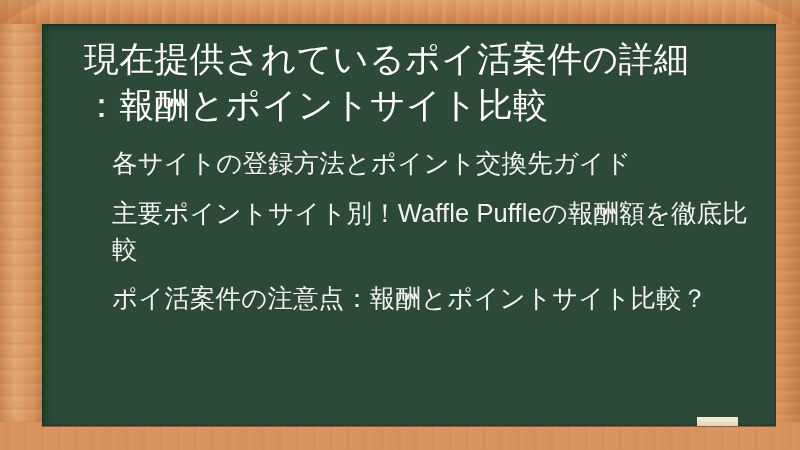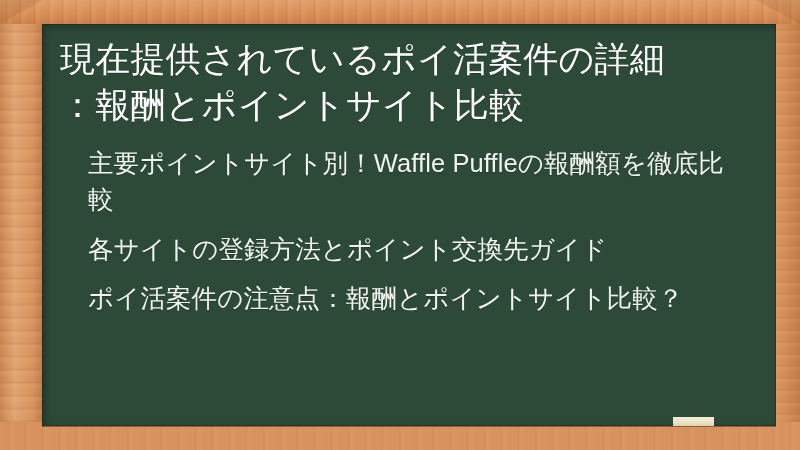--- a/index.html
+++ b/index.html
@@ -98,20 +98,21 @@
       0 1px 0 rgba(0,0,0,0.35);
     overflow: hidden;
   }
 
   .board-inner {
     position: relative;
     width: 100%;
     height: 100%;
     box-sizing: border-box;
     padding: 12px 18px 0 18px;
+    margin-left: 24px;
   }
 
   
   .board-title {
     margin: 0;
     color: #ffffff;
     font-weight: 400;
     font-size: 35px;
     line-height: 1.32;
     letter-spacing: 0.2px;
@@ -161,22 +162,22 @@
   <div class="miter miter-tl"></div>
   <div class="miter miter-tr"></div>
 
   <div class="chalkboard">
     <div class="board-inner">
 
       <h1 class="board-title">現在提供されているポイ活案件の詳細
 ：報酬とポイントサイト比較</h1>
 
       <ul class="outline-list">
+        <li class="outline-item">各サイトの登録方法とポイント交換先ガイド</li>
         <li class="outline-item">主要ポイントサイト別！Waffle Puffleの報酬額を徹底比較</li>
-        <li class="outline-item">各サイトの登録方法とポイント交換先ガイド</li>
         <li class="outline-item">ポイ活案件の注意点：報酬とポイントサイト比較？</li>
       </ul>
 
       <div class="eraser"></div>
 
     </div>
   </div>
 
 </div>
 

